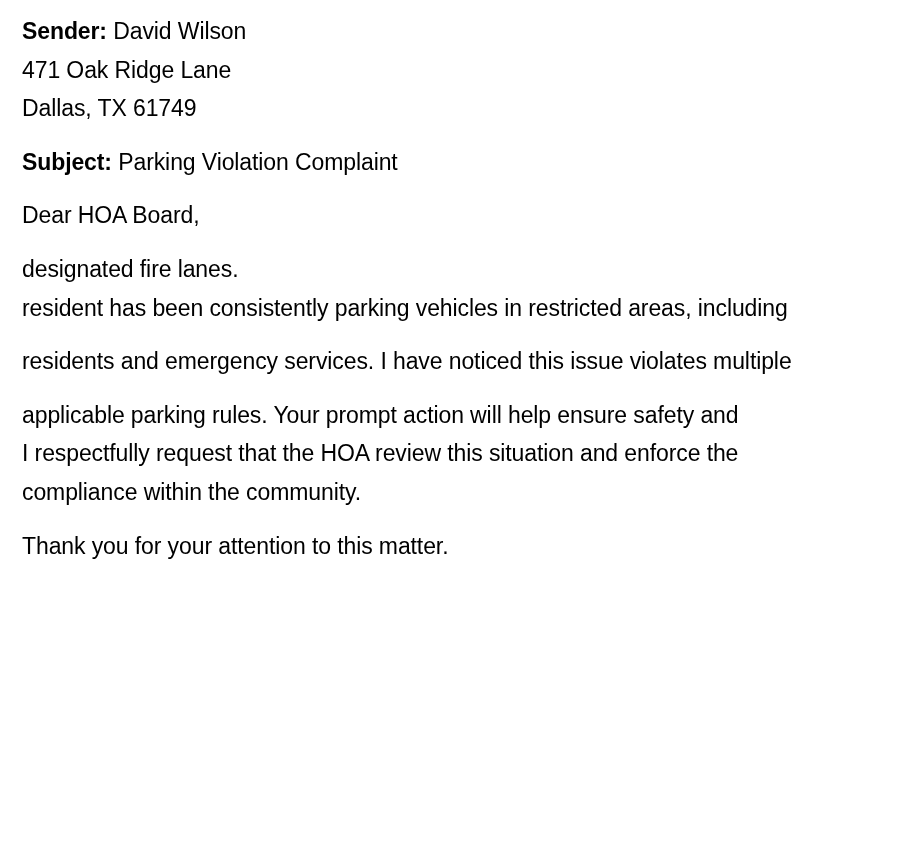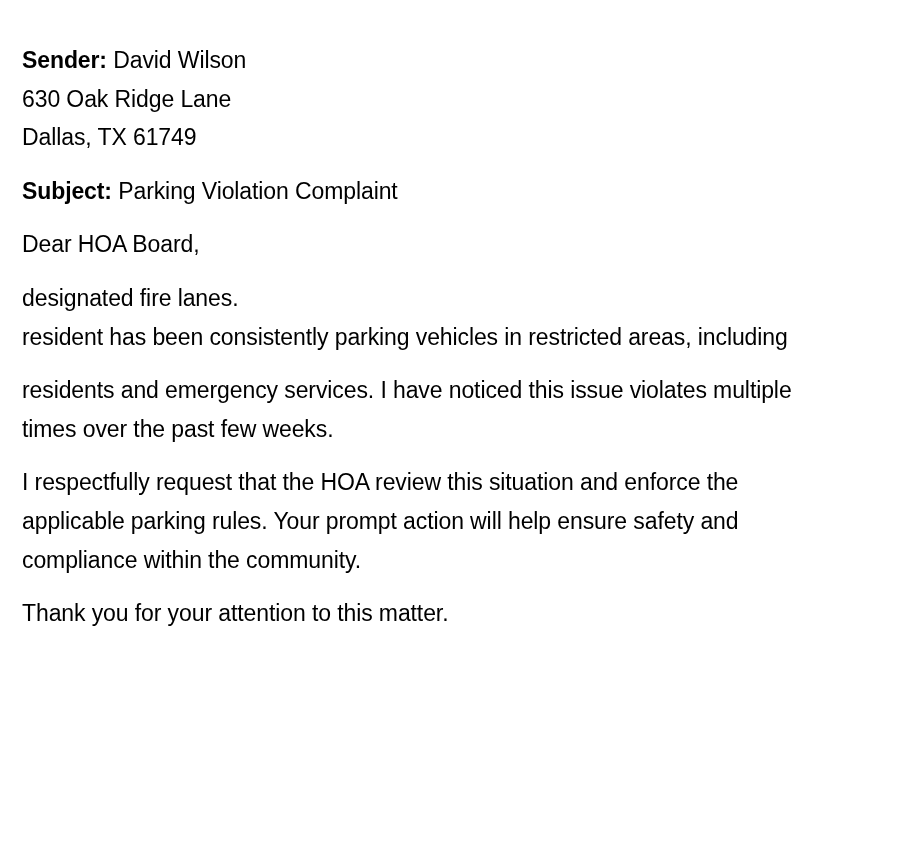--- a/index.html
+++ b/index.html
@@ -8,24 +8,23 @@
   }
   body {
     width: 900px;
     height: 861px;
     background: #ffffff;
     color: #000000;
     font-family: "Liberation Sans", sans-serif;
     overflow: hidden;
   }
   .page {
-    padding: 4px 22px 0 22px;
+    padding: 12px 22px 0 22px;
     box-sizing: border-box;
     width: 900px;
-    margin-top: 37px;
   }
   .para {
     margin: 0 0 15px 0;
   }
   .line {
     font-size: 23px;
     line-height: 38.6px;
     white-space: pre;
     letter-spacing: -0.1px;
   }
@@ -33,46 +32,45 @@
     font-weight: bold;
   }
 </style>
 </head>
 <body>
 
 <div class="page">
 
   <div class="para">
     <div class="line"><span class="b">Sender:</span><span> David Wilson</span></div>
-    <div class="line">630 Oak Ridge Lane</div>
+    <div class="line">471 Oak Ridge Lane</div>
     <div class="line">Dallas, TX 61749</div>
   </div>
 
 
   <div class="para">
     <div class="line"><span class="b">Subject:</span><span> Parking Violation Complaint</span></div>
   </div>
 
   <div class="para">
     <div class="line">Dear HOA Board,</div>
   </div>
 
   <div class="para">
     <div class="line">designated fire lanes.</div>
     <div class="line">resident has been consistently parking vehicles in restricted areas, including</div>
   </div>
 
   <div class="para">
     <div class="line">residents and emergency services. I have noticed this issue violates multiple</div>
-    <div class="line">times over the past few weeks.</div>
   </div>
 
   <div class="para">
+    <div class="line">applicable parking rules. Your prompt action will help ensure safety and</div>
     <div class="line">I respectfully request that the HOA review this situation and enforce the</div>
-    <div class="line">applicable parking rules. Your prompt action will help ensure safety and</div>
     <div class="line">compliance within the community.</div>
   </div>
 
   <div class="para">
     <div class="line">Thank you for your attention to this matter.</div>
   </div>
 
 
 </div>
 

